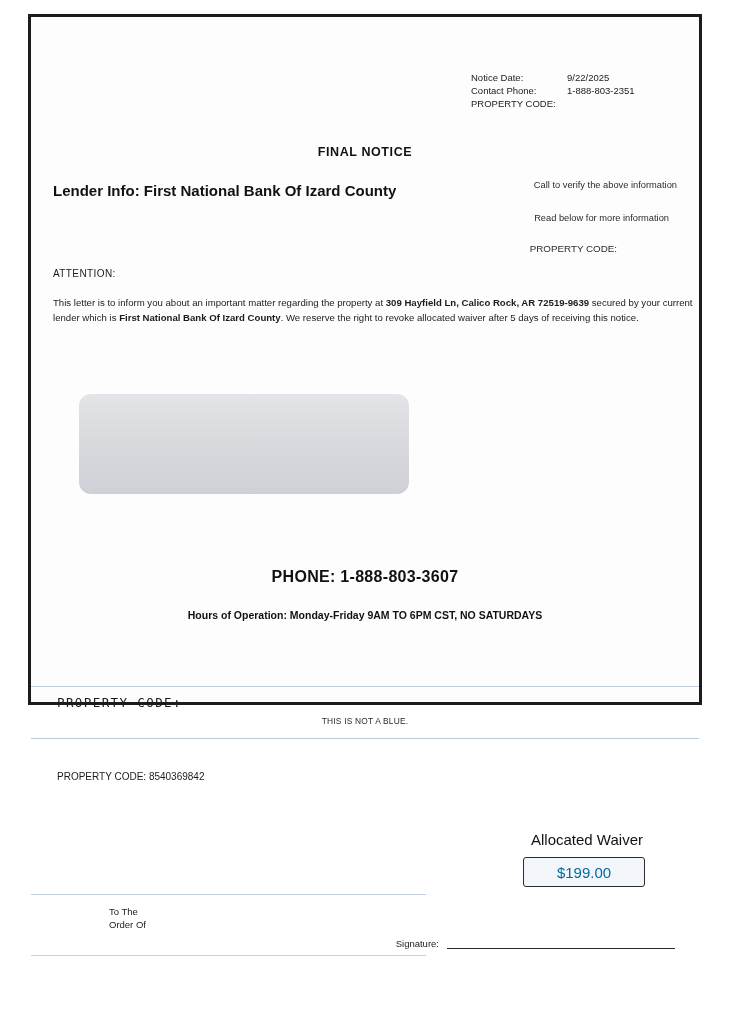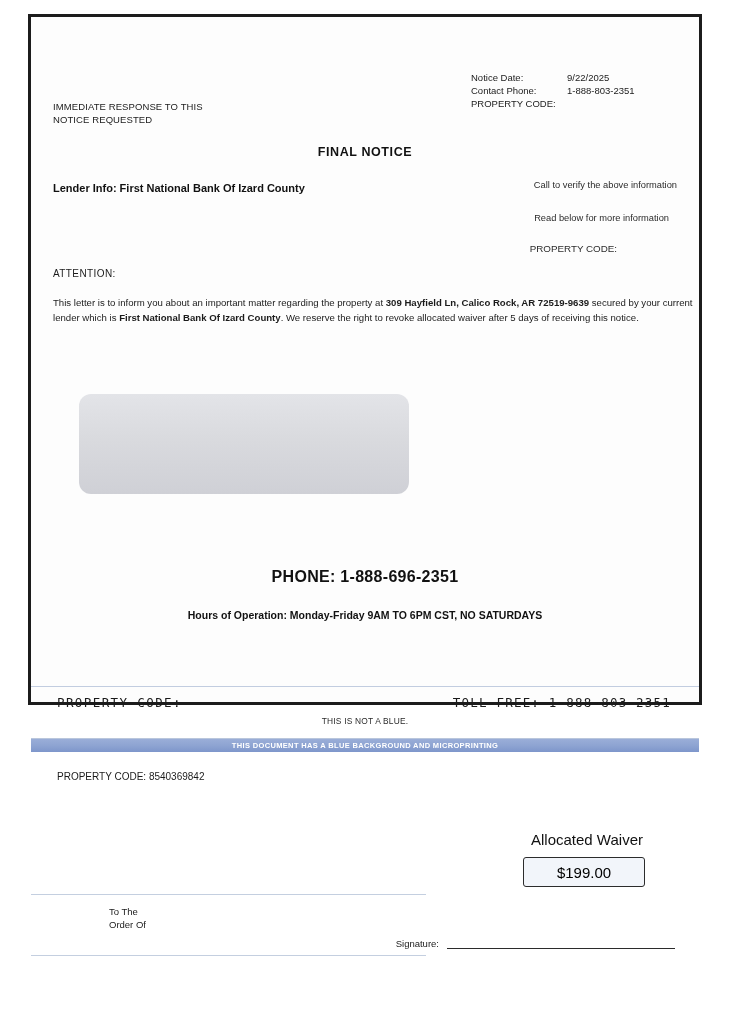--- a/index.html
+++ b/index.html
@@ -76,21 +76,21 @@
     font-size: 12.5px;
     font-weight: bold;
     letter-spacing: .6px;
     color: #111;
   }
 
   .lender-info {
     position: absolute;
     top: 165px;
     left: 22px;
-    font-size: 11px;
+    font-size: 15px;
     font-weight: bold;
     color: #111;
   }
 
   .right-note-1 {
     position: absolute;
     top: 163px;
     right: 22px;
     font-size: 9.3px;
     color: #2b2b2b;
@@ -233,21 +233,21 @@
     right: 54px;
     width: 120px;
     height: 28px;
     border: 1.6px solid #2c2c2c;
     border-radius: 3px;
     background: #f2f5fa;
     display: flex;
     align-items: center;
     justify-content: center;
     font-size: 15px;
-    color: #000000;
+    color: #0369a1;
   }
   .order-block {
     position: absolute;
     top: 166px;
     left: 78px;
     font-size: 9.5px;
     line-height: 13px;
     color: #1b1b1b;
   }
   .stub-divider {
@@ -324,48 +324,44 @@
         <div class="meta-row">
           <span class="meta-label">Contact Phone:</span>
           <span class="meta-value">1-888-803-2351</span>
         </div>
         <div class="meta-row">
           <span class="meta-label">PROPERTY CODE:</span>
           <span class="meta-value"></span>
         </div>
       </div>
 
-      <div class="immediate" style="white-space: pre-line;">IMMEDIATE RESPONSE TO THIS
-NOTICE REQUESTED</div>
 
       <div class="final-notice">FINAL NOTICE</div>
 
       <div class="lender-info">Lender Info: First National Bank Of Izard County</div>
 
       <div class="right-note-1">Call to verify the above information</div>
       <div class="right-note-2">Read below for more information</div>
       <div class="right-note-3">PROPERTY CODE:</div>
 
       <div class="attention">ATTENTION:</div>
 
       <div class="body-text">
         <span>This letter is to inform you about an important matter regarding the property at </span><b>309 Hayfield Ln, Calico Rock, AR 72519-9639</b><span> secured by your current lender which is </span><b>First National Bank Of Izard County</b><span>. We reserve the right to revoke allocated waiver after 5 days of receiving this notice.</span>
       </div>
 
 
       <div class="redacted"></div>
 
-      <div class="phone-line">PHONE: 1-888-696-2351</div>
+      <div class="phone-line">PHONE: 1-888-803-3607</div>
       <div class="hours-line">Hours of Operation: Monday-Friday 9AM TO 6PM CST,  NO SATURDAYS</div>
 
       <div class="mono-left">PROPERTY CODE:</div>
-      <div class="mono-right">TOLL-FREE: 1-888-803-2351</div>
 
       <div class="stub">
-        <div class="microprint-bar">THIS DOCUMENT HAS A BLUE BACKGROUND AND MICROPRINTING</div>
 
         <div class="stub-propcode">PROPERTY CODE: 8540369842</div>
 
         <div class="waiver-label">Allocated Waiver</div>
         <div class="amount-box">$199.00</div>
 
         <div class="stub-divider"></div>
         <div class="order-block">
           <div>To The</div>
           <div>Order Of</div>

